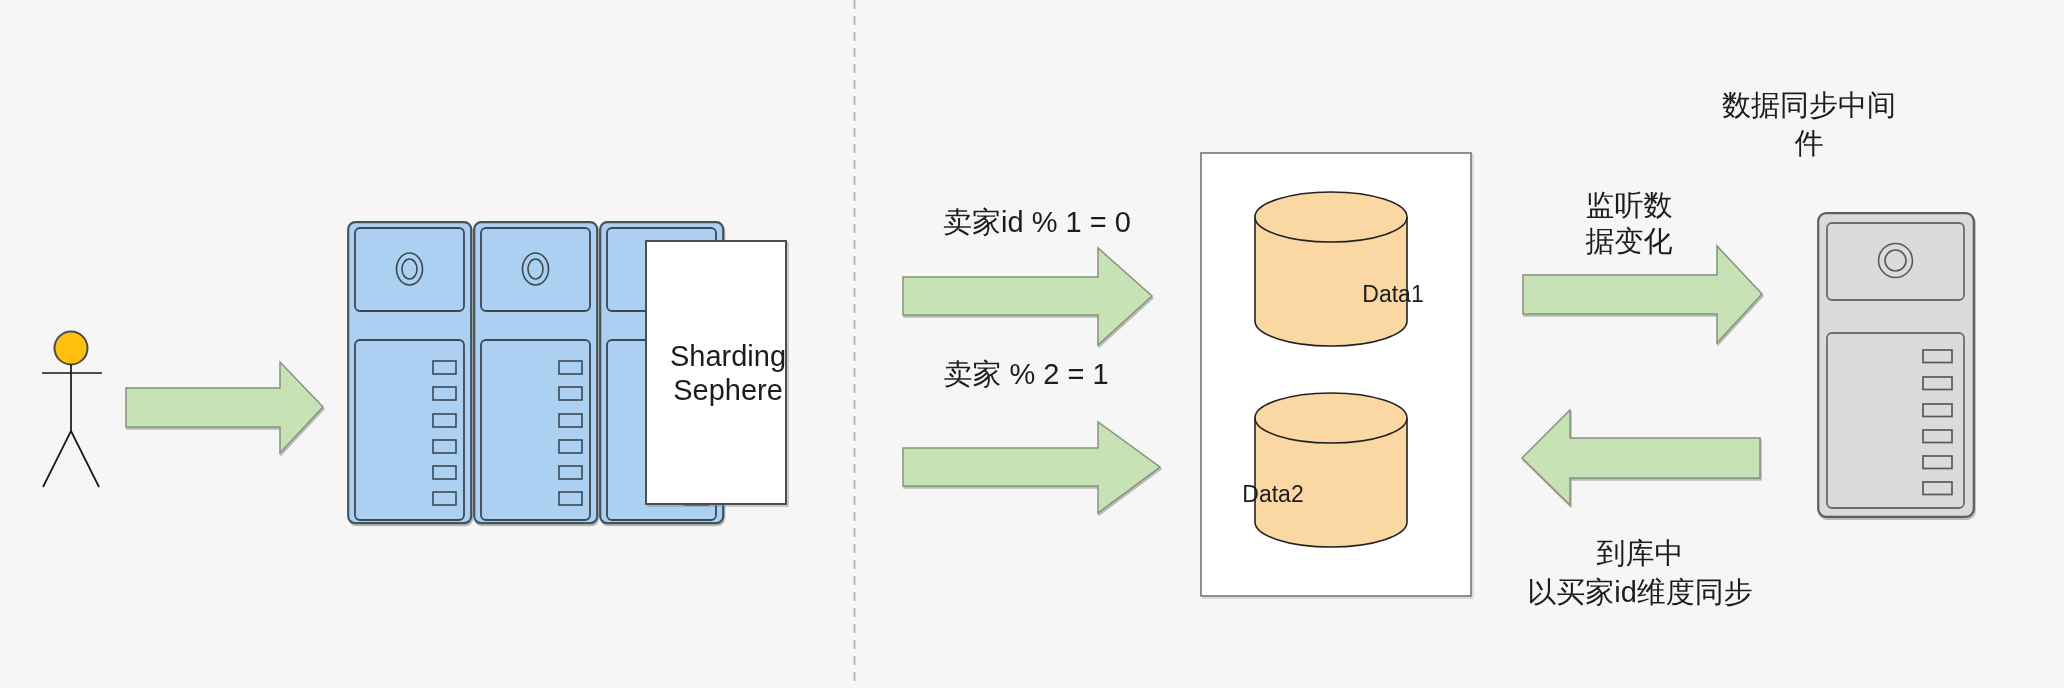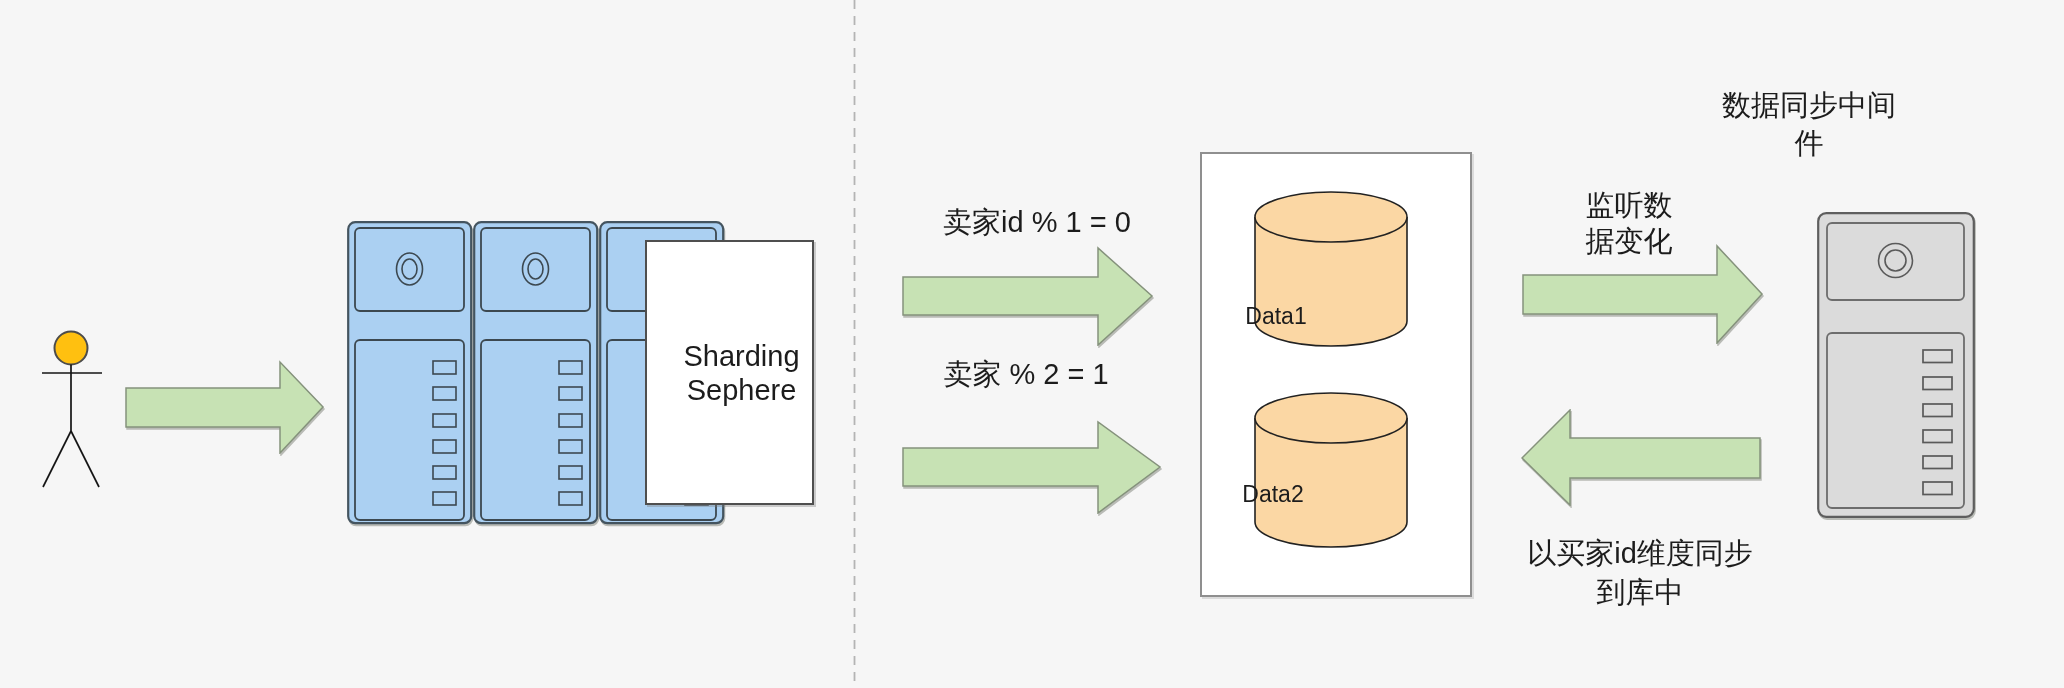--- a/index.html
+++ b/index.html
@@ -14,21 +14,21 @@
     position:absolute; transform:translateX(-50%);
     text-align:center; white-space:nowrap;
     font-size:29px; line-height:36px; color:#1c1c1c;
   }
   .label.single{line-height:32px;}
   .shadowed{filter:drop-shadow(1.5px 2px 0 rgba(110,115,105,0.45));}
   .whitebox{
     position:absolute; background:#ffffff; box-sizing:border-box;
   }
   .sharding-box{
-    left:645px; top:240px; width:169px; height:265px;
+    left:645px; top:240px; width:142px; height:265px;
     border:2px solid #4f4f4f;
     display:flex; flex-direction:column; align-items:center; justify-content:center;
     font-size:29px; line-height:34px;
     box-shadow:2px 2px 0 rgba(120,120,120,0.35);
     padding-left:24px;
   }
   .db-box{
     left:1200px; top:152px; width:272px; height:445px;
     border:2px solid #8f8f8f;
     box-shadow:2px 2px 0 rgba(140,140,140,0.25);
@@ -118,21 +118,21 @@
     <polygon points="1,28 196,28 196,2 258,47 196,93 196,66 1,66" fill="#c7e2b4" stroke="#85927c" stroke-width="1.5"></polygon>
   </svg>
 
 
   <div class="whitebox db-box"></div>
 
   <svg class="abs" style="left:1253px;top:191px;" width="156" height="156">
     <path d="M2 26 L2 130 A76 25 0 0 0 154 130 L154 26" fill="#fbd7a4" stroke="#222222" stroke-width="1.6"></path>
     <ellipse cx="78" cy="26" rx="76" ry="25" fill="#fbd7a4" stroke="#222222" stroke-width="1.6"></ellipse>
   </svg>
-  <div class="cyl-label" style="left:1276px;top:294px;margin-top:22px;">Data1</div>
+  <div class="cyl-label" style="left:1393px;top:294px;">Data1</div>
 
   <svg class="abs" style="left:1253px;top:392px;" width="156" height="156">
     <path d="M2 26 L2 130 A76 25 0 0 0 154 130 L154 26" fill="#fbd7a4" stroke="#222222" stroke-width="1.6"></path>
     <ellipse cx="78" cy="26" rx="76" ry="25" fill="#fbd7a4" stroke="#222222" stroke-width="1.6"></ellipse>
   </svg>
   <div class="cyl-label" style="left:1273px;top:494px;">Data2</div>
 
   <div class="label" style="left:1629px;top:154px;margin-top:33px;">
     <div>监听数</div>
     <div>据变化</div>
@@ -159,17 +159,17 @@
     <rect x="106" y="218" width="29" height="12.5" fill="none" stroke="#5a5a5a" stroke-width="1.7"></rect>
     <rect x="106" y="244" width="29" height="12.5" fill="none" stroke="#5a5a5a" stroke-width="1.7"></rect>
     <rect x="106" y="270" width="29" height="12.5" fill="none" stroke="#5a5a5a" stroke-width="1.7"></rect>
   </svg>
 
   <svg class="abs shadowed" style="left:1521px;top:409px;" width="241" height="97">
     <polygon points="1,49 49,1 49,29 239,29 239,69 49,69 49,96" fill="#c7e2b4" stroke="#85927c" stroke-width="1.5"></polygon>
   </svg>
 
   <div class="label" style="left:1640px;top:534px;line-height:39px;">
+    <div>到库中</div>
     <div>以买家id维度同步</div>
-    <div>到库中</div>
   </div>
 
 </div>
 
 </body></html>

